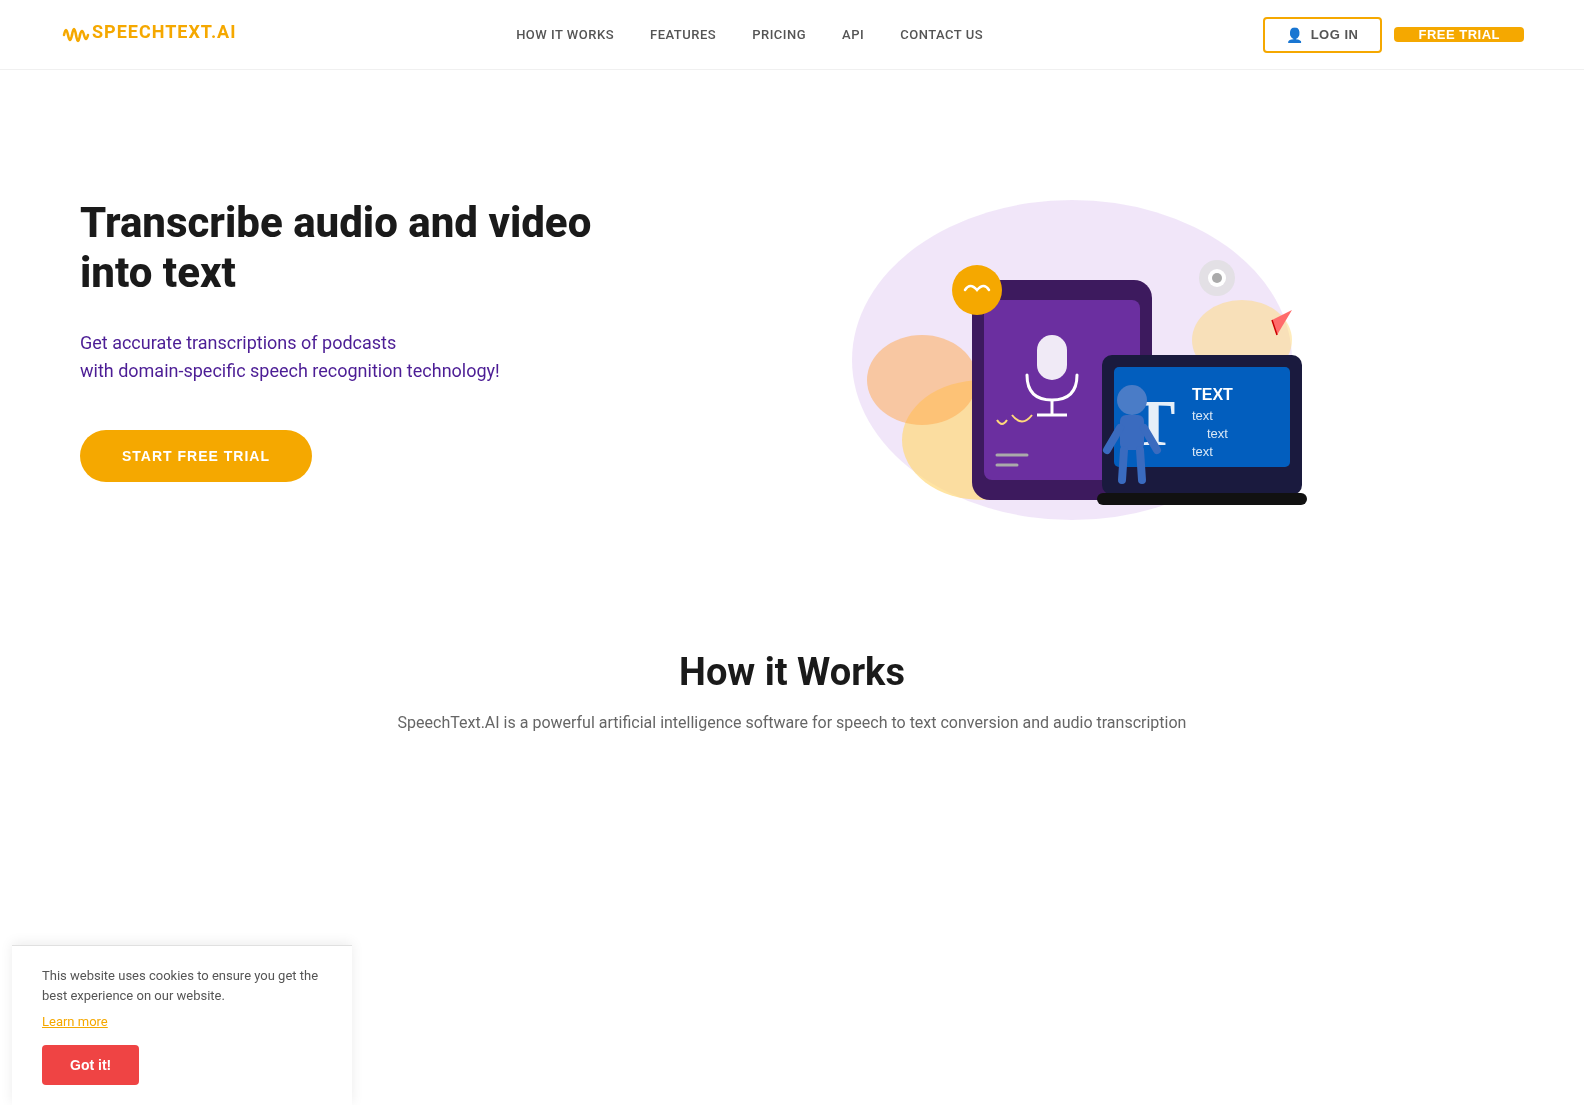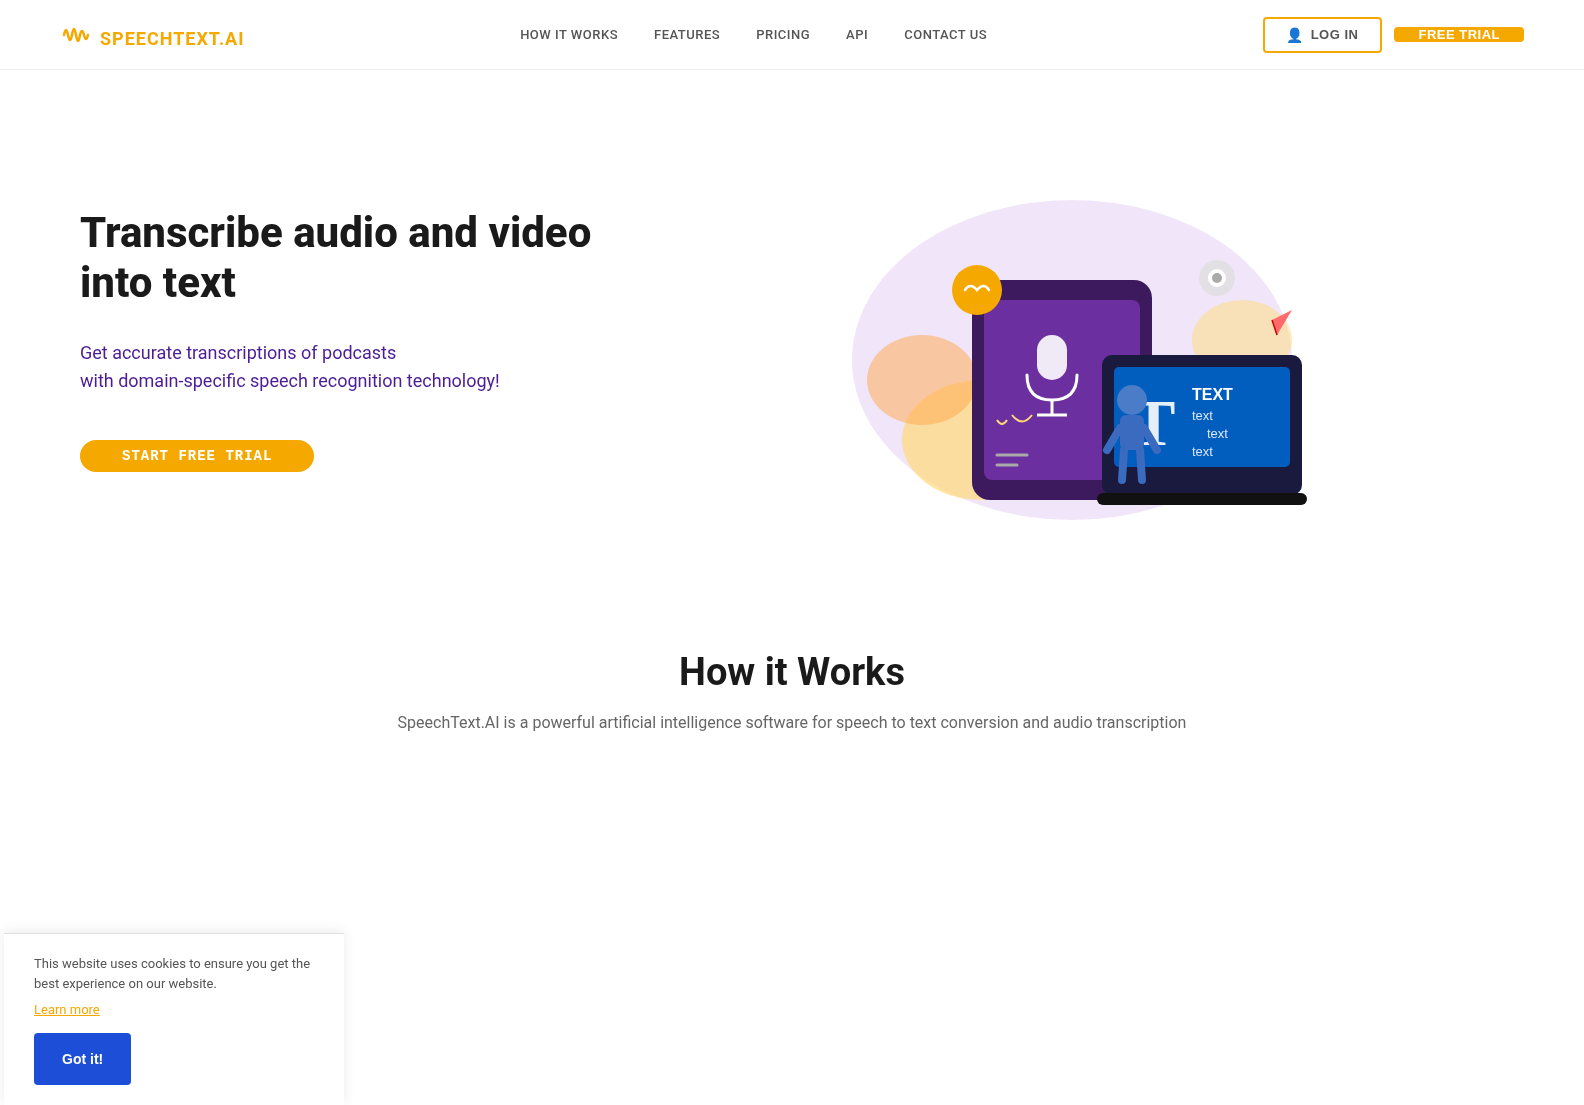--- a/index.html
+++ b/index.html
@@ -13,22 +13,22 @@
       padding: 0 60px;
       height: 70px;
       border-bottom: 1px solid #f0f0f0;
       position: sticky;
       top: 0;
       background: #fff;
       z-index: 100;
     }
     .logo-area {
       display: flex;
-      align-items: flex-end;
-      gap: 8px;
+      align-items: flex-start;
+      gap: 0;
     }
     .logo-waves {
       display: flex;
       align-items: flex-end;
       gap: 2px;
       color: #f5a800;
       font-size: 22px;
       font-weight: bold;
     }
     .logo-text {
@@ -105,28 +105,27 @@
     .hero-subtitle {
       font-size: 18px;
       color: #4c1d95;
       line-height: 1.6;
       margin-bottom: 44px;
     }
     .btn-start-trial {
       background: #f5a800;
       border: none;
       color: #fff;
-      padding: 8px 42px;
+      padding: 18px 42px;
       border-radius: 30px;
       font-size: 14px;
       font-weight: 700;
       cursor: pointer;
       letter-spacing: 1px;
       text-transform: uppercase;
-      font-family: Liberation Mono, monospace;
     }
 
     
     .hero-right {
       flex: 1;
       display: flex;
       justify-content: center;
       align-items: center;
       position: relative;
       min-height: 380px;
@@ -148,21 +147,21 @@
       color: #666;
       line-height: 1.6;
       max-width: 800px;
       margin: 0 auto;
     }
 
     
     .cookie-banner {
       position: fixed;
       bottom: 0;
-      left: 4px;
+      left: 12px;
       background: #fff;
       border-top: 1px solid #e0e0e0;
       padding: 20px 30px 20px 30px;
       max-width: 340px;
       box-shadow: 0 -2px 12px rgba(0,0,0,0.08);
       z-index: 200;
     }
     .cookie-text {
       font-size: 13px;
       color: #555;
@@ -171,24 +170,24 @@
     }
     .cookie-learn {
       font-size: 13px;
       color: #f5a800;
       text-decoration: underline;
       cursor: pointer;
       display: inline-block;
       margin-bottom: 16px;
     }
     .btn-gotit {
-      background: #1d4ed8;
+      background: #ef4444;
       border: none;
       color: #fff;
-      padding: 18px 28px;
+      padding: 12px 28px;
       border-radius: 4px;
       font-size: 14px;
       font-weight: 600;
       cursor: pointer;
     }
   </style>
 </head>
 <body>
 
 <nav class="navbar">

